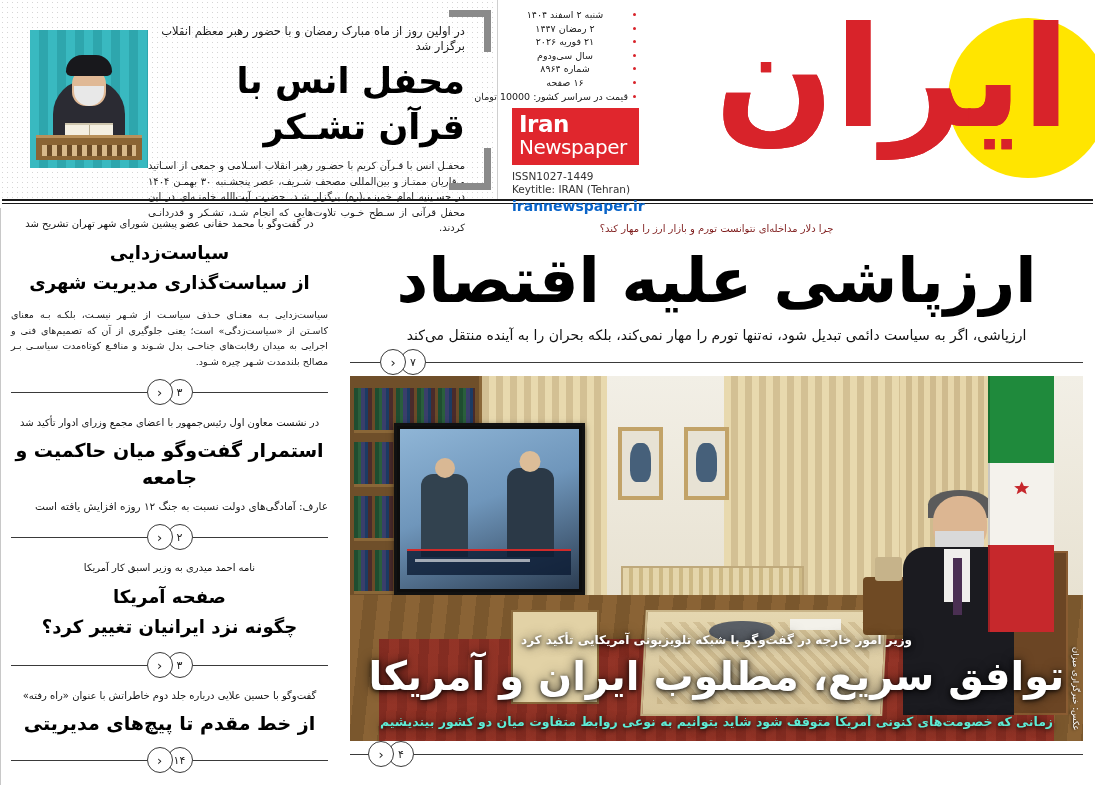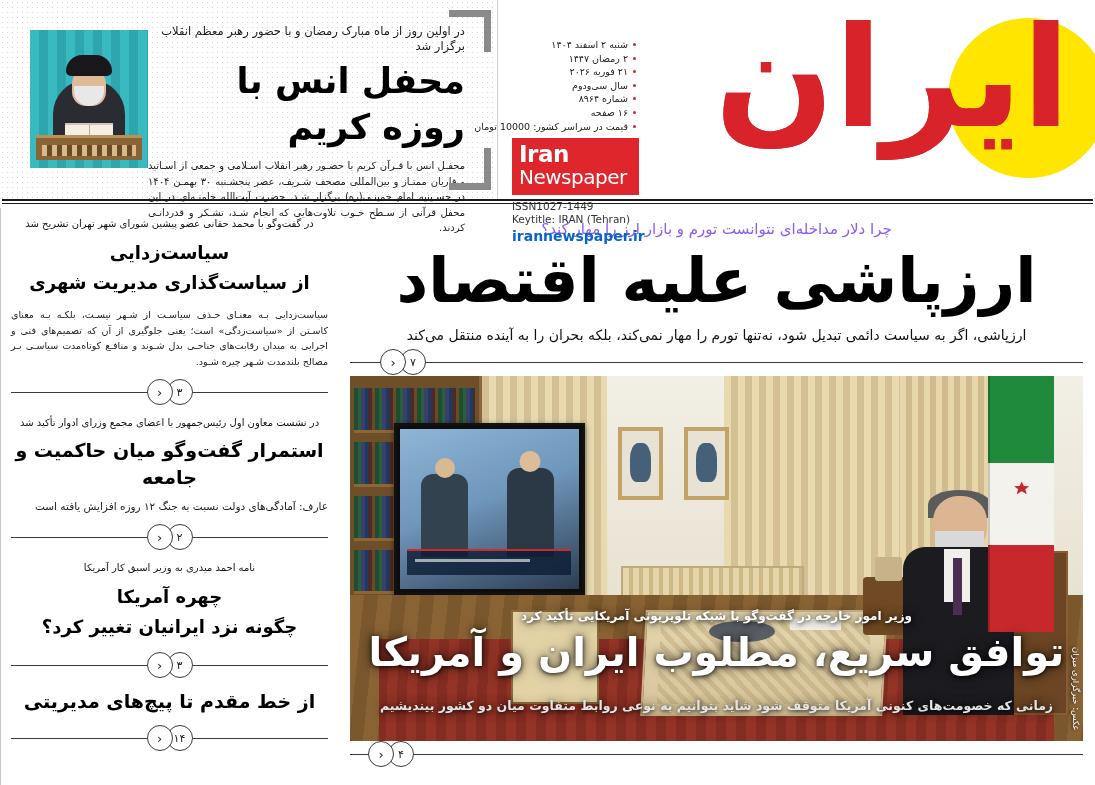--- a/index.html
+++ b/index.html
@@ -70,24 +70,23 @@
     padding-top: 8px;
     padding-left: 4px;
     padding-right: 4px;
     border-right: none;
     position: relative;
     z-index: 3;
   }
 
   .info-lines {
     list-style: none;
-    text-align: right;
+    text-align: center;
     direction: rtl;
     padding-right: 2px;
-    margin-top: 30px;
   }
 
   .info-lines li {
     font-size: 9.5px;
     line-height: 13.6px;
     color: #1a1a1a;
     white-space: nowrap;
     position: relative;
     padding-right: 9px;
   }
@@ -384,22 +383,22 @@
 
   
   .main {
     flex: 1;
     padding: 10px 12px 0 12px;
     direction: rtl;
     position: relative;
   }
 
   .main-kicker {
-    font-size: 15px;
-    color: #8b5cf6;
+    font-size: 10px;
+    color: #7f1d1d;
     text-align: center;
     line-height: 22px;
     margin-bottom: 2px;
   }
 
   .main-headline {
     font-size: 62px;
     font-weight: bold;
     color: #000;
     text-align: center;
@@ -595,21 +594,21 @@
     background: #6f4a24; border-radius: 4px;
   }
   .ph-lamp::before {
     content:""; position:absolute; left:24%; top:-34%; width:52%; height:42%;
     background:#c6b38a; border-radius:3px;
   }
 
   
   .photo-caption {
     position: absolute;
-    left: 0; right: 0; bottom: 16px;
+    left: 0; right: 0; bottom: 0;
     padding: 6px 14px 10px 14px;
     text-align: center;
     direction: rtl;
     text-shadow: 0 1px 4px rgba(0,0,0,.85), 0 0 12px rgba(0,0,0,.7);
   }
   .pc-kicker {
     font-size: 12px;
     color: #fff;
     line-height: 17px;
     margin-bottom: 1px;
@@ -617,23 +616,23 @@
   }
   .pc-headline {
     font-size: 40px;
     font-weight: bold;
     color: #fff;
     line-height: 52px;
     letter-spacing: -1px;
   }
   .pc-sub {
     font-size: 12.5px;
-    color: #e5e5e5;
+    color: #5eead4;
     line-height: 19px;
-    margin-top: 18px;
+    margin-top: 10px;
     font-weight: bold;
   }
 
   .photo-credit {
     position: absolute;
     right: 2px;
     bottom: 10px;
     font-size: 8.5px;
     color: #fff;
     writing-mode: vertical-rl;
@@ -686,21 +685,21 @@
       <div class="issn-block">
         <div class="issn">ISSN1027-1449</div>
         <div class="keytitle">Keytitle: IRAN (Tehran)</div>
         <div class="weburl">irannewspaper.ir</div>
       </div>
     </div>
 
     <div class="lead-top">
       <div class="lead-top-text">
         <div class="lead-kicker">در اولین روز از ماه مبارک رمضان و با حضور رهبر معظم انقلاب برگزار شد</div>
-        <div class="lead-headline">محفل انس با روزه کریم</div>
+        <div class="lead-headline">محفل انس با قرآن تشـکر</div>
         <div class="lead-body">محفـل انس با قـرآن کریم با حضـور رهبر انقلاب اسـلامی و جمعی از اسـاتید و قاریان ممتـاز و بین‌المللی مصحف شـریف، عصر پنجشـنبه ۳۰ بهمـن ۱۴۰۴ در حسـینیه امام خمینـی(ره) برگزار شـد. حضرت آیت‌الله خامنـه‌ای در این محفل قرآنی از سـطح خـوب تلاوت‌هایی که انجام شـد، تشـکر و قدردانـی کردند.</div>
       </div>
 
       <div class="lead-photo-wrap">
         <div class="lead-photo">
           <div class="lp-curtain"></div>
           <div class="lp-body"></div>
           <div class="lp-face"></div>
           <div class="lp-beard"></div>
           <div class="lp-turban"></div>
@@ -816,31 +815,32 @@
       </div>
       <div class="sep-rule">
         <div class="badges">
           <span class="badge arrow">‹</span>
           <span class="badge">۲</span>
         </div>
       </div>
 
       <div class="side-item">
         <div class="side-kicker">نامه احمد میدری به وزیر اسبق کار آمریکا</div>
-        <div class="side-headline">چهره آمریکا</div>
+        <div class="side-headline">صفحه آمریکا</div>
         <div class="side-headline">چگونه نزد ایرانیان تغییر کرد؟</div>
       </div>
       <div class="sep-rule">
         <div class="badges">
           <span class="badge arrow">‹</span>
           <span class="badge">۳</span>
         </div>
       </div>
 
       <div class="side-item">
+        <div class="side-kicker">گفت‌وگو با حسین علایی درباره جلد دوم خاطراتش با عنوان «راه رفته»</div>
         <div class="side-headline small">از خط مقدم تا پیچ‌های مدیریتی</div>
       </div>
       <div class="sep-rule">
         <div class="badges">
           <span class="badge arrow">‹</span>
           <span class="badge">۱۴</span>
         </div>
       </div>
 
     </div>

